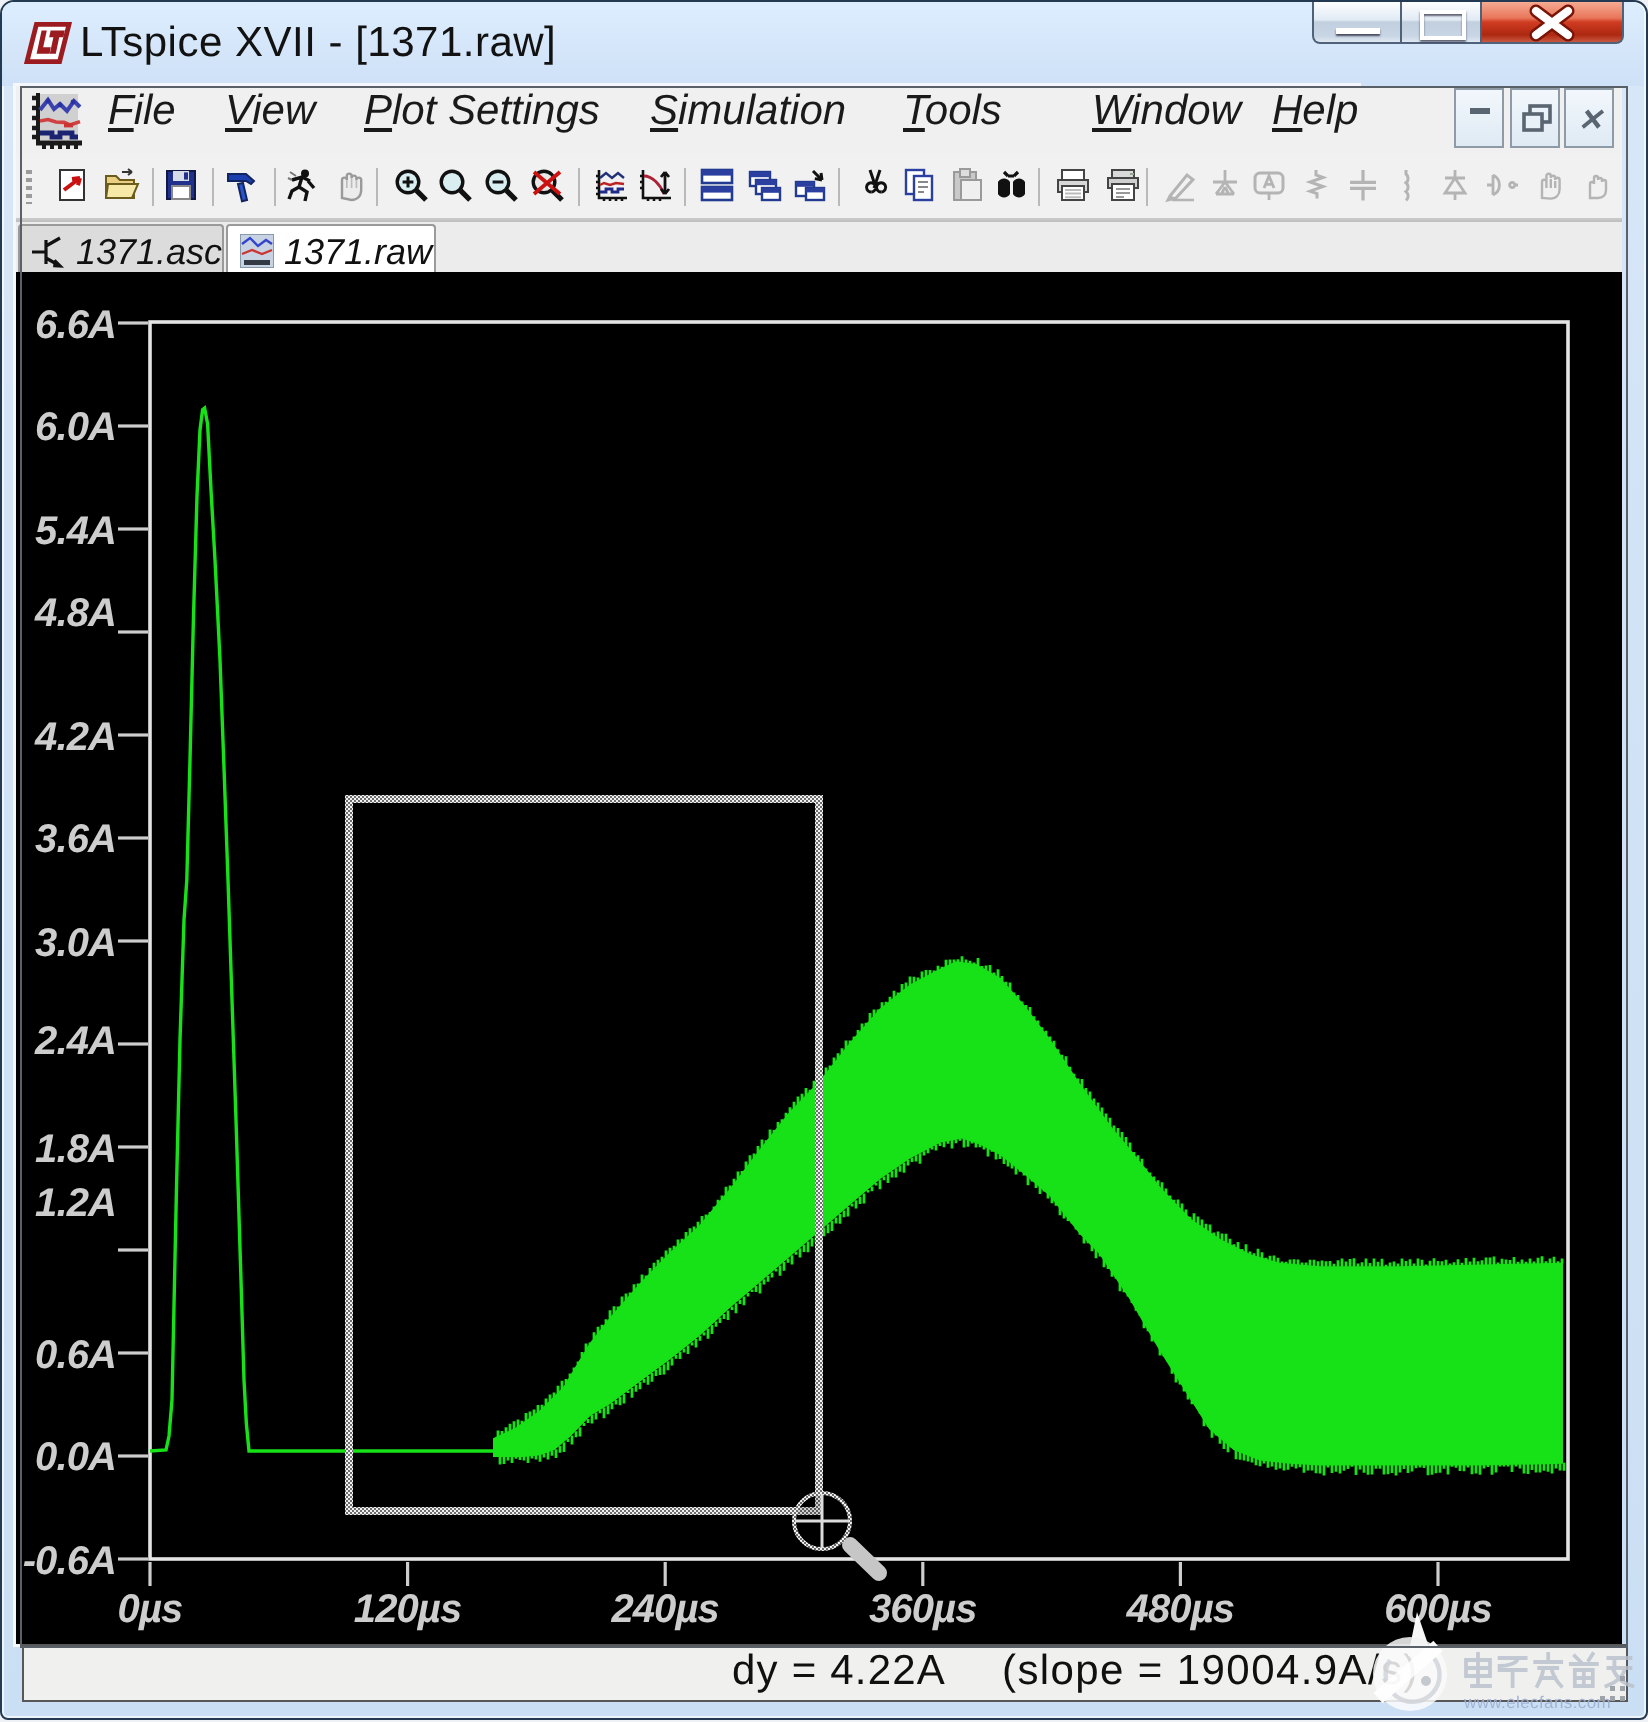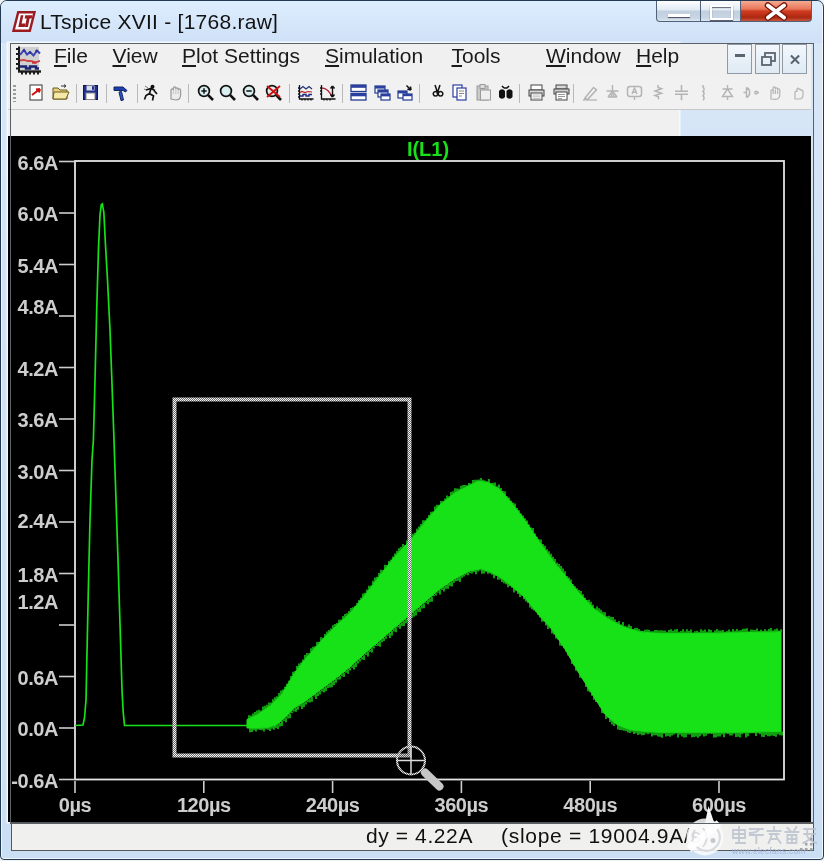--- a/index.html
+++ b/index.html
@@ -22,21 +22,21 @@
      background:linear-gradient(180deg,#fdfeff 0%,#e1eaf4 45%,#c2cfdf 50%,#c8d5e4 85%,#dee8f2 100%);}
   #btnmax{left:700px;width:41px;
      background:linear-gradient(180deg,#fdfeff 0%,#e1eaf4 45%,#c2cfdf 50%,#c8d5e4 85%,#dee8f2 100%);}
   #btnclose{left:740px;width:72px;border-radius:0 0 4px 0;
      background:linear-gradient(180deg,#f5ab92 0%,#e8765a 40%,#d03c22 50%,#ad2810 82%,#c9573f 100%);}
   .glyphmin{position:absolute;left:11px;top:12.5px;width:22px;height:3.5px;background:#fff;
             box-shadow:0 1px 1px rgba(40,40,60,.8);}
   .glyphmax{position:absolute;left:9px;top:4px;width:19px;height:11px;
             border:2px solid #fff;box-shadow:0 1px 1px rgba(40,40,60,.7),inset 0 1px 1px rgba(40,40,60,.7);}
   
-  #client{left:8px;top:43px;width:671px;height:779px;background:#f0f0f0;box-shadow:0 0 0 1.5px rgba(252,254,255,.8);}
+  #client{left:8px;top:43px;width:671px;height:779px;background:#f0f0f0;box-shadow:0 0 0 1.5px rgba(252,254,255,.8);font-style:italic;}
   #menubar{left:0;top:0;width:803px;height:34px;background:#f0f0f0;border-bottom:1px solid #dcdcdc;}
   .mi{position:absolute;top:1px;font-size:21px;color:#1a1a1a;}
   .mi u{text-decoration-thickness:1.5px;text-underline-offset:2px;}
   .mdib{position:absolute;top:1px;width:25px;height:30px;border:1px solid #8e9aa6;
         background:linear-gradient(180deg,#f2f7fc,#dfeaf4);box-sizing:border-box;
         color:#5a6572;text-align:center;}
   #toolbar{left:0;top:34px;width:803px;height:32px;background:#f1f1f1;border-bottom:1px solid #c8c8c8;}
   .sep{position:absolute;top:7px;width:1px;height:19px;background:#b9b9b9;}
   .tbi{position:absolute;top:6px;width:19px;height:19px;}
   #tabbar{left:0;top:67px;width:803px;height:26px;background:#ececec;border-top:1px solid #c0c0c0;box-sizing:border-box;}
@@ -61,21 +61,21 @@
 </head>
 <body>
 <div id="frame" class="abs"></div>
 <div id="tbar" class="abs"></div>
 
 <svg class="abs" style="left:12px;top:11px" width="24" height="21" viewBox="0 0 24 21">
   <path d="M6.2 1.2 L22.5 1.2 L17.8 19.8 L1.5 19.8 Z" fill="#fcfdfe" stroke="#9b1b20" stroke-width="2.4"></path>
   <path d="M8.8 4.2 L11.4 4.2 L9.6 12.6 L13.4 12.6 L12.8 15.9 L6.3 15.9 Z" fill="#9b1b20"></path>
   <path d="M12.6 7.6 L13.3 4.2 L20.4 4.2 L19.7 7.6 L17.6 7.6 L15.9 15.9 L12.9 15.9 L14.7 7.6 Z" fill="#9b1b20"></path>
 </svg>
-<div id="title" class="abs">LTspice XVII - [1768.raw]</div>
+<div id="title" class="abs">LTspice XVII - [1371.raw]</div>
 <div id="btnmin" class="abs capbtn">
     <div class="glyphmin"></div>
   </div>
 <div id="btnmax" class="abs capbtn">
     <div class="glyphmax"></div>
   </div>
 <div id="btnclose" class="abs capbtn">
     <svg width="70" height="20" style="position:absolute;left:0;top:0">
       <path d="M27 4.5 L43 16.5 M43 4.5 L27 16.5" stroke="#7a1406" stroke-width="6.5" stroke-linecap="round"></path>
       <path d="M27 4.5 L43 16.5 M43 4.5 L27 16.5" stroke="#ffffff" stroke-width="4" stroke-linecap="round"></path>
@@ -273,23 +273,39 @@
         </svg>
         <svg class="tbi" style="left:757.8px" viewBox="0 0 19 19">
           <path d="M5 16 V8 a1.1 1.1 0 0 1 2.2 0 V5 a1.1 1.1 0 0 1 2.2 0 V6 a1.1 1.1 0 0 1 2.2 0 V7 a1.1 1.1 0 0 1 2.2 0 V11.5 c0 3 -1.8 4.8 -4.4 4.8 z M7.2 8 v3 M9.4 6.5 v4.5 M11.6 7.5 v3.5" fill="none" stroke="#b4b4b4" stroke-width="1.2"></path>
         </svg>
         <svg class="tbi" style="left:780.9px" viewBox="0 0 19 19">
           <path d="M6 16 V9 a1 1 0 0 1 2 0 V6 a1 1 0 0 1 2 0 V7 a1 1 0 0 1 2 0 V8 a1 1 0 0 1 2 0 V12 c0 2.6 -1.6 4 -4 4 z" fill="none" stroke="#b4b4b4" stroke-width="1.2"></path>
         </svg>
       </div>
   </div>
 
+  <div id="tabbar" class="abs">
+    <div id="tab1" class="tab">
+      <svg width="20" height="18" style="position:absolute;left:4px;top:4px" viewBox="0 0 20 18">
+        <path d="M2 9 L9 9 M9 3 L9 15 M9 6 L16 2 M9 12 L16 16 M13.2 13.2 L16 16 L12.6 15.8" stroke="#111" stroke-width="1.6" fill="none"></path>
+      </svg>
+      <span class="tabtxt" style="left:28px">1371.asc</span>
+    </div>
+    <div id="tab2" class="tab">
+      <svg width="17" height="17" style="position:absolute;left:6px;top:4px" viewBox="0 0 17 17">
+        <rect x="0" y="0" width="17" height="17" fill="#c7d3e2" stroke="#8899aa" stroke-width="1"></rect>
+        <polyline points="1,5 5,2 9,6 13,3 16,5" fill="none" stroke="#3344cc" stroke-width="1.2"></polyline>
+        <polyline points="1,10 6,8 11,10 16,8" fill="none" stroke="#cc3333" stroke-width="1.2"></polyline>
+        <rect x="2" y="13" width="13" height="2.5" fill="#333a44"></rect>
+      </svg>
+      <span class="tabtxt" style="left:28px">1371.raw</span>
+    </div>
+  </div>
 
   <div id="plot" class="abs">
-    <div id="trtitle">I(L1)</div>
 
     <div class="ylab" style="top:16.5px">6.6A</div>
     <div class="ylab" style="top:68px">6.0A</div>
     <div class="ylab" style="top:119.5px">5.4A</div>
     <div class="ylab" style="top:161px">4.8A</div>
     <div class="ylab" style="top:222.5px">4.2A</div>
     <div class="ylab" style="top:274px">3.6A</div>
     <div class="ylab" style="top:325.5px">3.0A</div>
     <div class="ylab" style="top:375px">2.4A</div>
     <div class="ylab" style="top:428.5px">1.8A</div>

